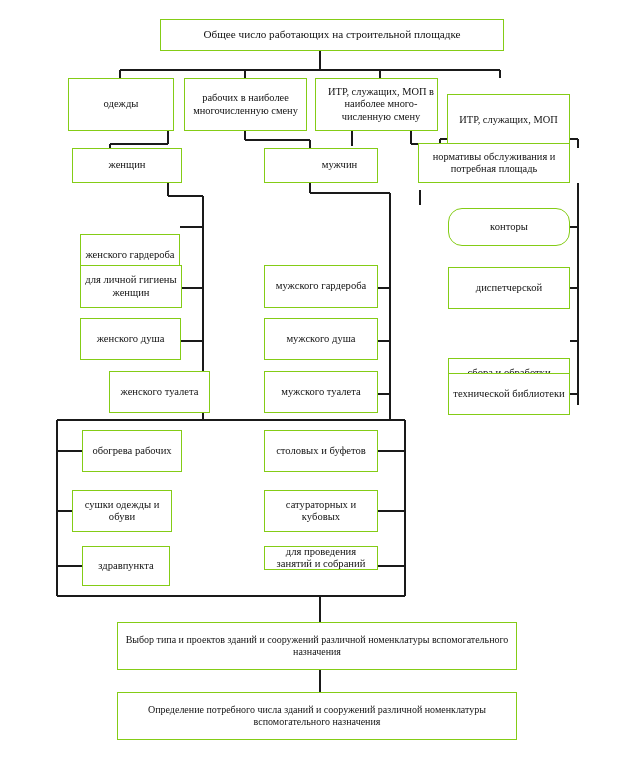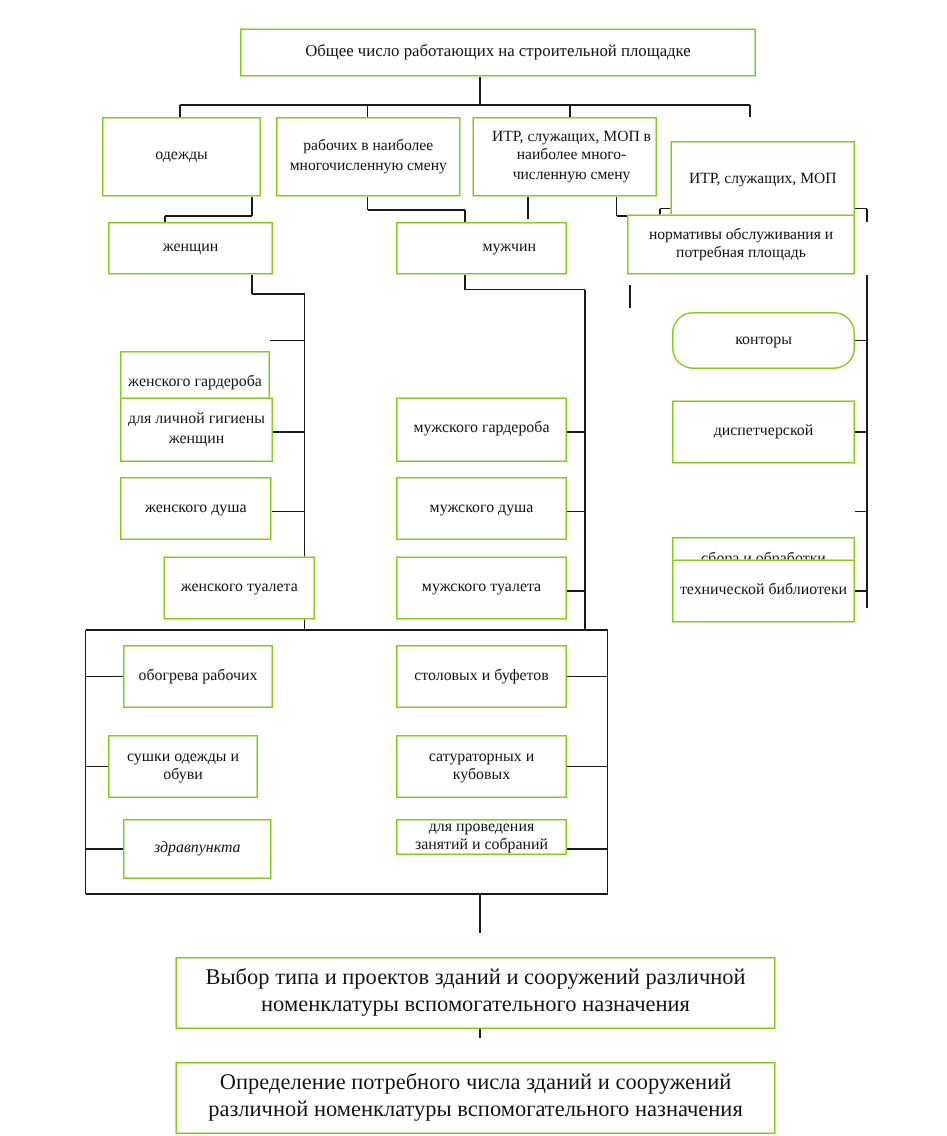--- a/index.html
+++ b/index.html
@@ -42,21 +42,21 @@
     z-index: 2;
   }
   .node span {
     display: block;
     width: 100%;
   }
   .fs-title { font-size: 11.2px; }
   .fs-med   { font-size: 10.6px; }
   .fs-small { font-size: 10.4px; }
   .fs-leaf  { font-size: 10.6px; }
-  .fs-bottom{ font-size: 15px; margin-top: 16px; }
+  .fs-bottom{ font-size: 10px; }
 </style>
 </head>
 <body>
 
 <div id="canvas">
 
   <svg id="wires" viewBox="0 0 631 757" xmlns="http://www.w3.org/2000/svg">
     <g stroke="#1a1a1a" stroke-width="1.2" fill="none" shape-rendering="crispEdges">
 
       <path d="M 320 51 L 320 70"></path>
@@ -199,21 +199,21 @@
   <div class="node fs-leaf" style="left:448px; top:373px; width:122px; height:42px;">
     <span>технической библиотеки</span>
   </div>
 
   <div class="node fs-leaf" style="left:82px; top:430px; width:100px; height:42px;">
     <span>обогрева рабочих</span>
   </div>
   <div class="node fs-leaf" style="left:72px; top:490px; width:100px; height:42px;">
     <span>сушки одежды и обуви</span>
   </div>
-  <div class="node fs-leaf" style="left:82px; top:546px; width:99px; height:40px;font-style:italic;">
+  <div class="node fs-leaf" style="left:82px; top:546px; width:88px; height:40px;">
     <span>здравпункта</span>
   </div>
 
   <div class="node fs-leaf" style="left:264px; top:430px; width:114px; height:42px;">
     <span>столовых и буфетов</span>
   </div>
   <div class="node fs-leaf" style="left:264px; top:490px; width:114px; height:42px;">
     <span>сатураторных и кубовых</span>
   </div>
   <div class="node fs-leaf" style="left:264px; top:546px; width:114px; height:24px;">

